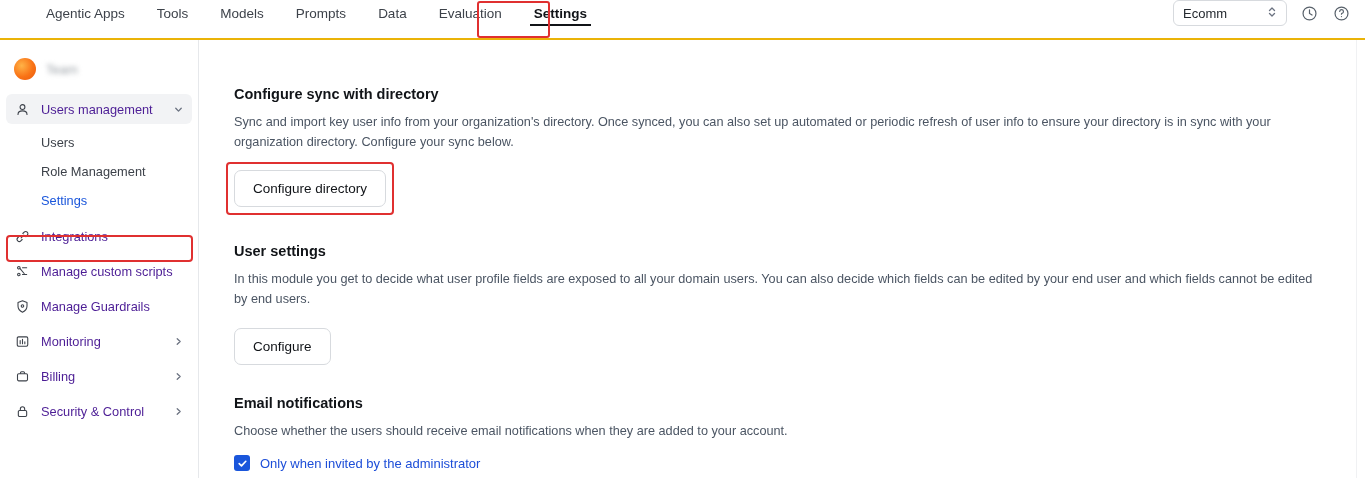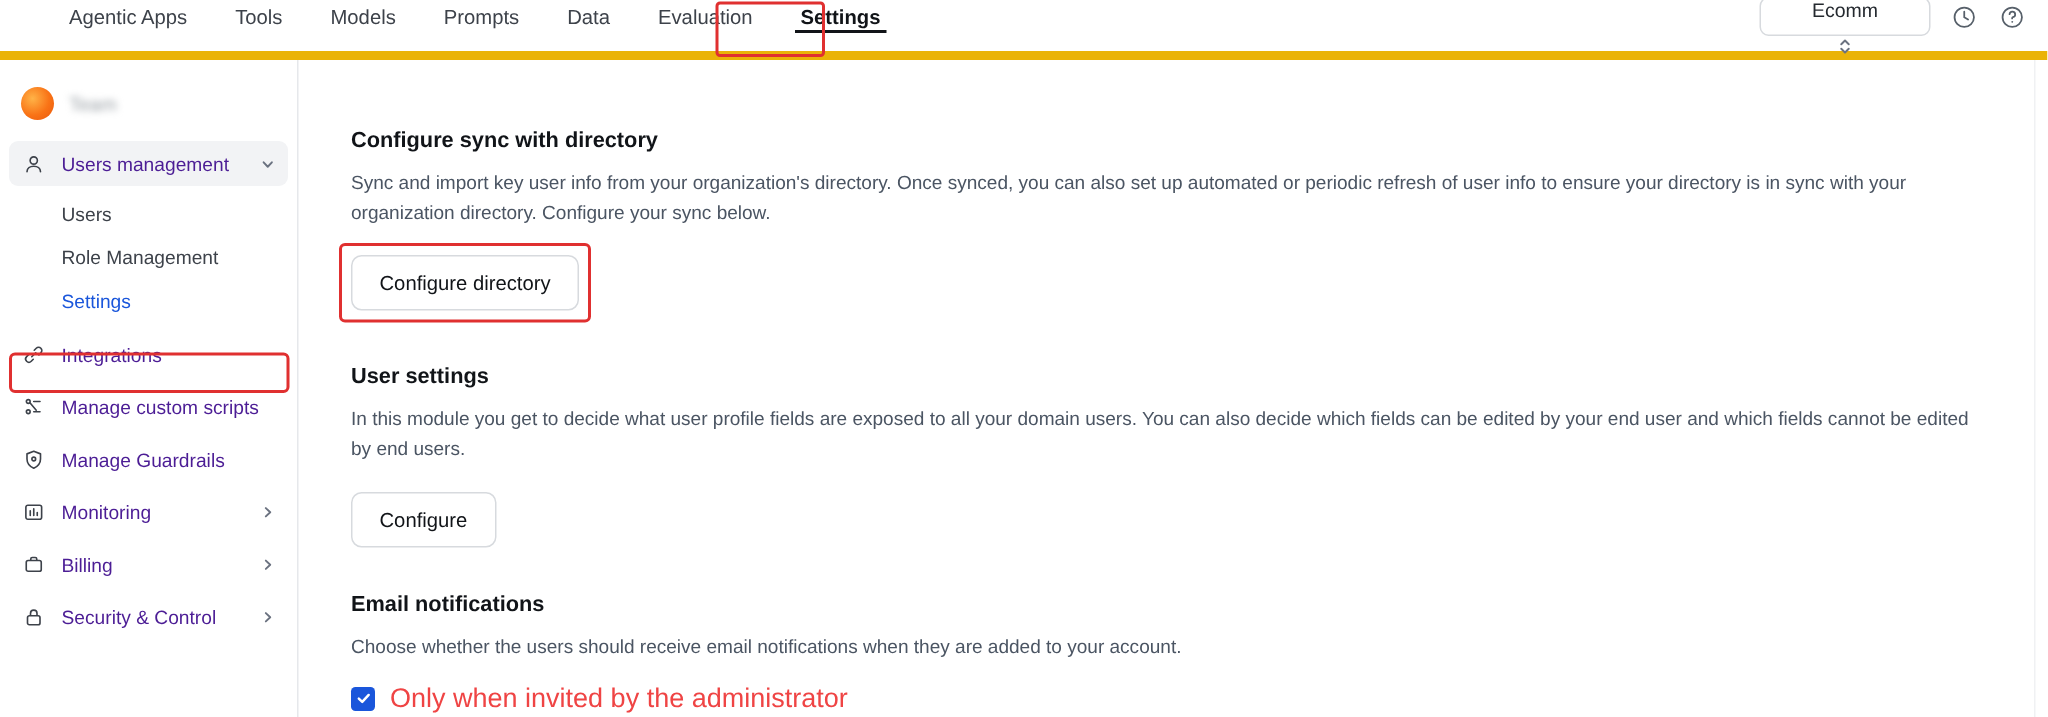--- a/index.html
+++ b/index.html
@@ -8,21 +8,21 @@
     width: 1365px; height: 478px;
     overflow: hidden;
     background: #ffffff;
     font-family: "Liberation Sans", sans-serif;
     color: #1f2328;
   }
 
   
   .topbar {
     height: 40px;
-    border-bottom: 6px solid #eab308;
+    border-bottom: 2px solid #eab308;
     display: flex;
     align-items: center;
     padding: 0 14px 12px 30px;
     background: #fff;
     position: relative;
   }
   .nav {
     display: flex;
     align-items: center;
     height: 100%;
@@ -72,21 +72,20 @@
     gap: 10px;
     width: 114px;
     height: 26px;
     padding: 0 9px;
     border: 1px solid #d7dade;
     border-radius: 6px;
     font-size: 13px;
     color: #24292f;
     background: #fff;
     cursor: pointer;
-    flex-direction: column;
   }
   .org-select .caret { color: #6b7280; font-size: 10px; line-height: 1; }
   .icon-btn {
     width: 20px; height: 20px;
     display: flex; align-items: center; justify-content: center;
     color: #57606a;
     cursor: pointer;
   }
 
   
@@ -230,22 +229,22 @@
     width: 16px; height: 16px;
     border-radius: 3px;
     background: #1a56db;
     display: flex;
     align-items: center;
     justify-content: center;
     flex: none;
   }
   .checkbox svg { display: block; }
   .check-label {
-    font-size: 18px;
-    color: #ef4444;
+    font-size: 13px;
+    color: #1d4ed8;
   }
 
   
   .scroll-strip {
     position: absolute;
     right: 0; top: 40px;
     width: 9px; height: 438px;
     background: #fff;
     border-left: 1px solid #f0f1f3;
   }

